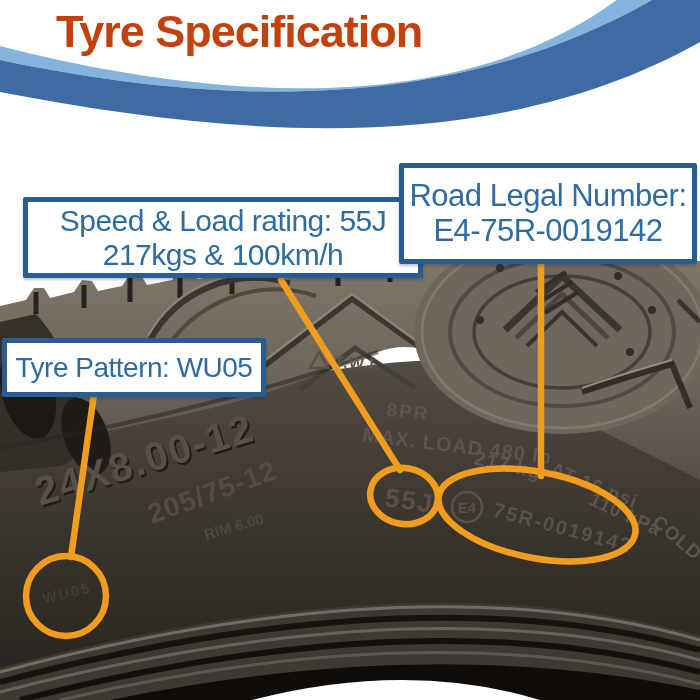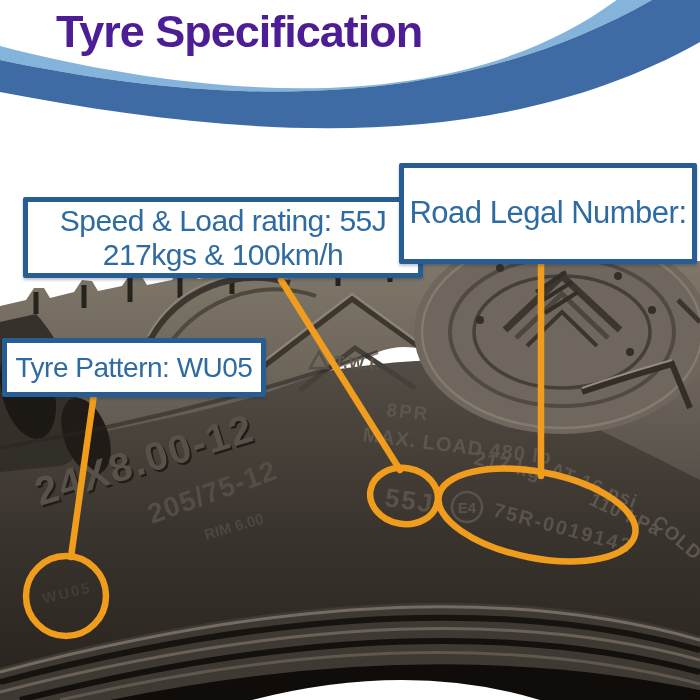--- a/index.html
+++ b/index.html
@@ -1,20 +1,20 @@
 <!DOCTYPE html>
 <html><head>
 <meta charset="utf-8">
 <style>
   html,body{margin:0;padding:0;background:#ffffff;}
   .stage{position:relative;width:700px;height:700px;background:#ffffff;overflow:hidden;
          font-family:"Liberation Sans",sans-serif;}
   .layer{position:absolute;left:0;top:0;}
   #page-title{position:absolute;left:56px;top:6px;margin:0;z-index:3;
-              font-size:45px;font-weight:bold;letter-spacing:-1px;color:#4c1d95;}
+              font-size:45px;font-weight:bold;letter-spacing:-1px;color:#c2410c;}
   .callout{position:absolute;z-index:5;box-sizing:border-box;background:#ffffff;
            border:5px solid #275d92;border-radius:2px;color:#2e6ba1;
            display:flex;flex-direction:column;justify-content:center;align-items:center;
            text-align:center;line-height:1.12;box-shadow:0 2px 3px rgba(20,40,70,.28);}
   .callout .ln{white-space:nowrap;letter-spacing:-0.5px;}
   #speed-box{left:23px;top:197px;width:400px;height:81px;font-size:30px;}
   #road-box{left:399px;top:163px;width:298px;height:101px;font-size:31px;}
   #pattern-box{left:2px;top:338px;width:264px;height:59px;font-size:28px;}
   svg text{font-family:"Liberation Sans",sans-serif;}
 </style>
@@ -157,19 +157,20 @@
     </g>
   </svg>
 
   <div id="speed-box" class="callout">
     <div class="ln">Speed &amp; Load rating: 55J</div>
     <div class="ln">217kgs &amp; 100km/h</div>
   </div>
 
   <div id="road-box" class="callout">
     <div class="ln">Road Legal Number:</div>
+    <div class="ln">E4-75R-0019142</div>
   </div>
 
   <div id="pattern-box" class="callout">
     <div class="ln">Tyre Pattern: WU05</div>
   </div>
 
 </div>
 
 </body></html>

